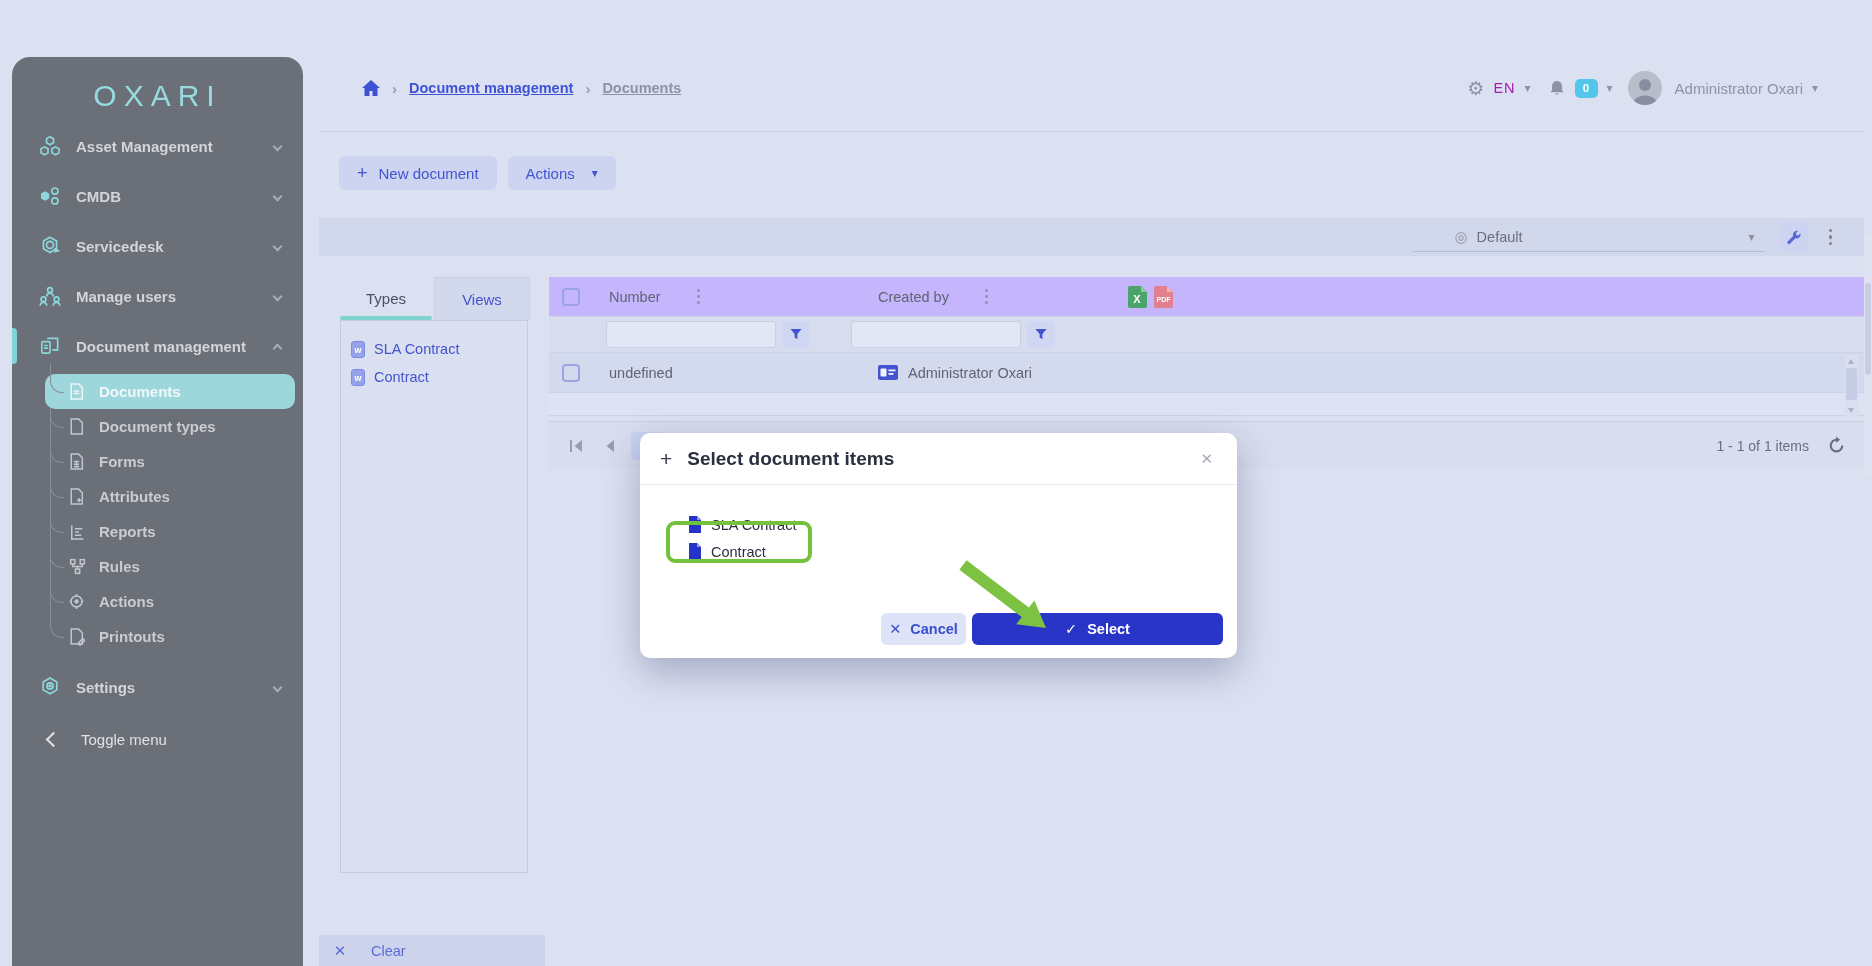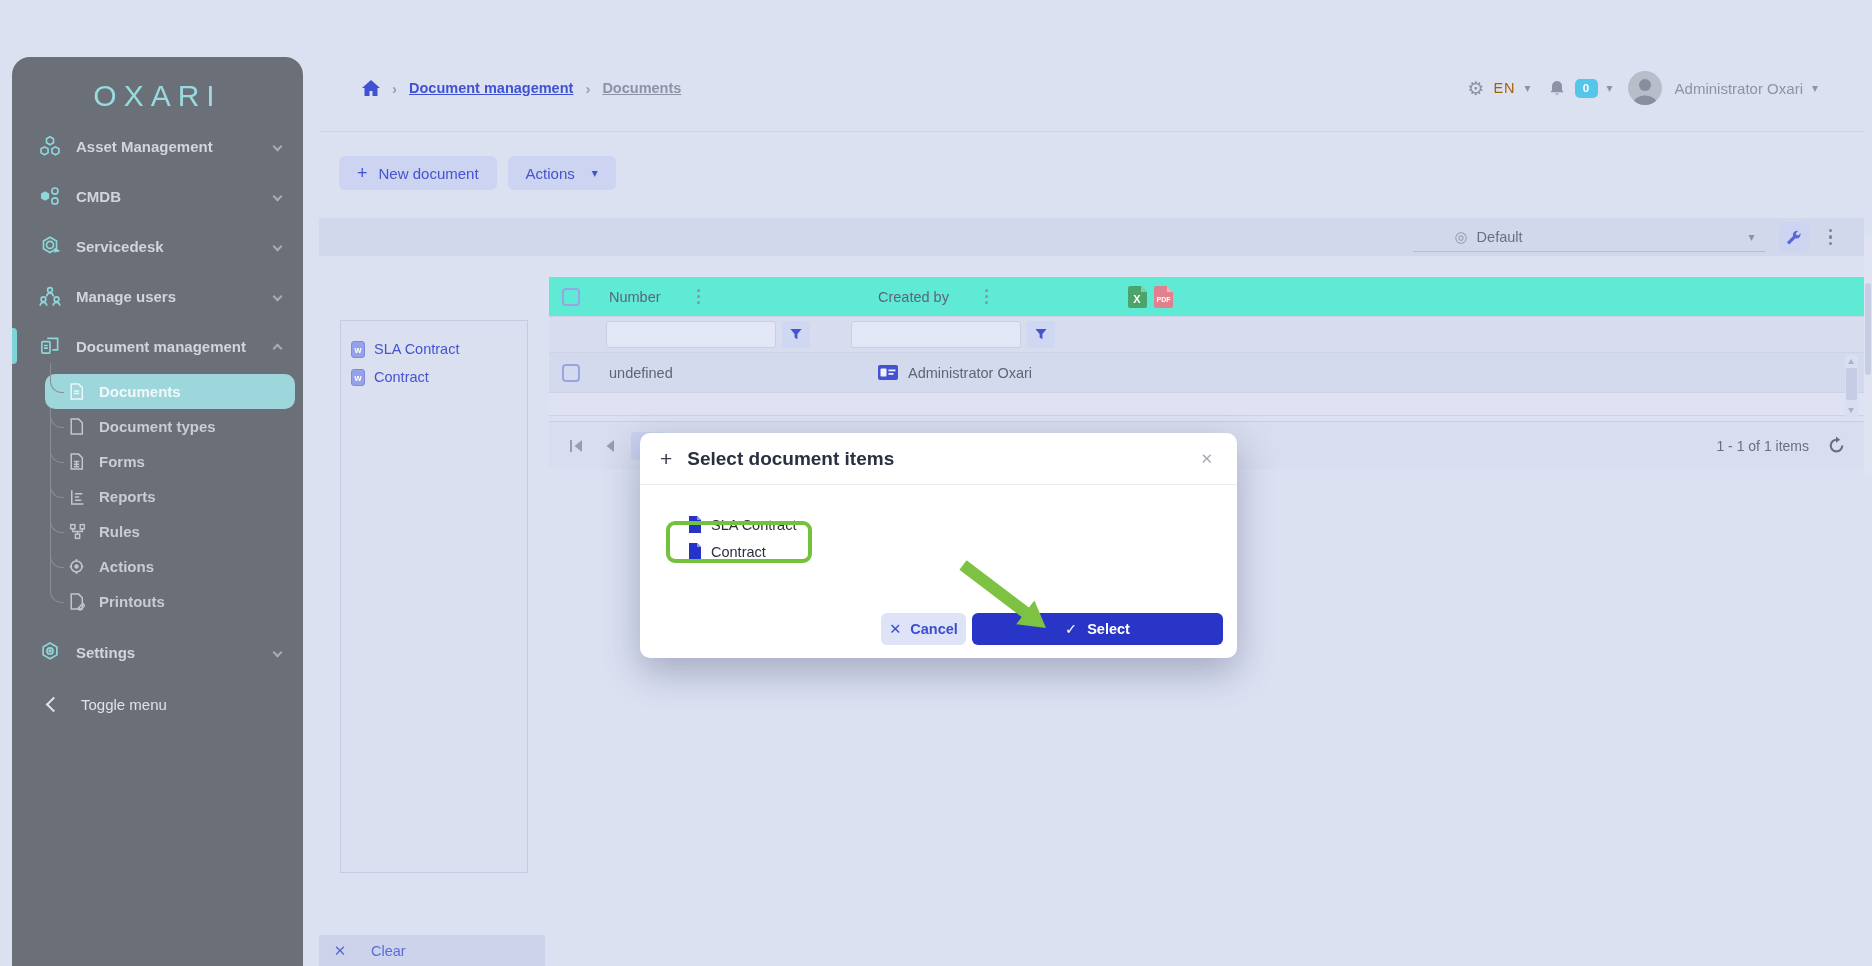--- a/index.html
+++ b/index.html
@@ -31,21 +31,21 @@
   .toggle-row .nlabel { font-size:15px; font-weight:400; color:#dfe2e7; }
 
   
   .topbar { position:absolute; left:319px; top:0; width:1545px; height:87px; display:flex; align-items:center; border-bottom:1px solid #cbd1e6; }
   .breadcrumb { display:flex; align-items:center; gap:12px; margin-left:43px; }
   .crumb-sep { color:#98a0b4; font-size:15px; font-weight:700; }
   .crumb-link { font-size:14.5px; font-weight:700; color:#4052d4; text-decoration:underline; cursor:pointer; }
   .crumb-link.current { color:#8d93a5; }
   .top-right { margin-left:auto; margin-right:46px; display:flex; align-items:center; gap:9px; }
   .gear-glyph { font-size:19px; color:#8d93a5; cursor:pointer; }
-  .lang { font-size:14.5px; color:#a16207; letter-spacing:1px; cursor:pointer; }
+  .lang { font-size:14.5px; color:#a21caf; letter-spacing:1px; cursor:pointer; }
   .caret { font-size:12px; color:#8d93a5; cursor:pointer; }
   .badge { min-width:23px; height:19px; background:#54c6e9; border-radius:5px; color:#fff; font-size:11.5px; font-weight:700; display:flex; align-items:center; justify-content:center; padding:0 4px; }
   .avatar { width:34px; height:34px; border-radius:50%; background:#b9bdc9; overflow:hidden; display:flex; align-items:flex-end; justify-content:center; margin-left:6px; cursor:pointer; }
   .username { font-size:15px; color:#8d93a5; margin-left:4px; }
 
   
   .toolbar-row { position:absolute; left:339px; top:111px; display:flex; gap:11px; }
   .btn-light { height:34px; border-radius:6px; background:#ccd4f1; color:#4453cf; font-size:15px; display:flex; align-items:center; padding:0 18px; gap:11px; cursor:pointer; }
   .btn-light .plus { font-size:18px; font-weight:400; }
   .btn-light .caret { color:#4453cf; margin-left:6px; }
@@ -69,21 +69,21 @@
   .treebox { position:absolute; left:340px; top:275px; width:188px; height:553px; background:#dbe0f1; border:1px solid #c5cbe0; padding:14px 10px; }
   .tree-item { height:28px; display:flex; align-items:center; gap:9px; cursor:pointer; }
   .tree-item .tlabel { font-size:14.5px; color:#4453cf; }
   .panel-footer { position:absolute; left:319px; top:890px; width:226px; }
   .pf-row { height:32px; background:#ccd3eb; display:flex; align-items:center; gap:24px; padding-left:14px; margin-bottom:2px; cursor:pointer; border-radius:2px; }
   .pf-row .pficon { color:#5b6cd6; font-size:15px; width:14px; text-align:center; }
   .pf-row .pflabel { color:#5b6cd6; font-size:14.5px; }
 
   
   .grid { position:absolute; left:549px; top:232px; width:1315px; height:192px; background:#dce1f2; }
-  .g-header { height:40px; background:#5eead4; display:flex; align-items:center; border-bottom:1px solid #cdd3e6; }
+  .g-header { height:40px; background:#c4b5fd; display:flex; align-items:center; border-bottom:1px solid #cdd3e6; }
   .cb { width:18px; height:18px; border:2px solid #9aa4e2; border-radius:4px; margin-left:13px; cursor:pointer; flex:none; }
   .col { width:240px; margin-left:29px; display:flex; align-items:center; gap:16px; }
   .col .hlabel { font-size:14.5px; color:#5f6574; }
   .export { display:flex; gap:7px; margin-left:10px; }
   .g-filter { height:36px; background:#d7dcee; display:flex; align-items:center; border-bottom:1px solid #cdd3e6; }
   .f-input { width:170px; height:27px; background:#e3e7f5; border:1px solid #c9cfde; border-radius:3px; outline:none; padding:0 8px; font-size:13px; color:#4a5160; }
   .f-input.one { margin-left:57px; }
   .f-input.two { margin-left:41px; }
   .funnel-btn { width:28px; height:27px; background:#cfd7f3; border-radius:4px; display:flex; align-items:center; justify-content:center; margin-left:6px; cursor:pointer; }
   .g-row { height:40px; background:#d4daee; border-bottom:1px solid #cdd3e6; display:flex; align-items:center; }
@@ -201,20 +201,27 @@
       </div>
       <div class="sub-item">
         <svg class="sico" width="17" height="19" viewBox="0 0 16 18" fill="none" stroke-width="1.4">
             <path d="M3 2h7l3.5 3.5V16H3z"></path>
             <path d="M5.5 9h5M5.5 11.5h5M5.5 14h5M8 9v5"></path>
           </svg>
         <span class="slabel">Forms</span>
       </div>
       <div class="sub-item">
         <svg class="sico" width="17" height="19" viewBox="0 0 16 18" fill="none" stroke-width="1.4">
+            <path d="M3 2h7l3.5 3.5V16H3z"></path>
+            <path d="M10.5 10.5v4M8.5 12.5h4"></path>
+          </svg>
+        <span class="slabel">Attributes</span>
+      </div>
+      <div class="sub-item">
+        <svg class="sico" width="17" height="19" viewBox="0 0 16 18" fill="none" stroke-width="1.4">
             <path d="M3.5 3v13h11"></path>
             <path d="M6.5 6.5h7M6.5 9.5h4M6.5 12.5h6"></path>
           </svg>
         <span class="slabel">Reports</span>
       </div>
       <div class="sub-item">
         <svg class="sico" width="17" height="19" viewBox="0 0 16 18" fill="none" stroke-width="1.4">
             <rect x="2.5" y="2.5" width="4" height="4"></rect>
             <rect x="11.5" y="2.5" width="4" height="4"></rect>
             <rect x="7" y="11.5" width="4" height="4"></rect>
@@ -309,20 +316,24 @@
           <path d="M12.5 1.8a4.2 4.2 0 0 0-3.9 5.6L2 14l2.4 2.4 6.7-6.6a4.2 4.2 0 0 0 5.3-5.3l-2.4 2.4-2-.5-.5-2 2.4-2.4a4.2 4.2 0 0 0-1.4-.2z" fill="#5868d8"></path>
         </svg>
     </div>
     <div class="kebab">
         <i></i>
         <i></i>
         <i></i>
       </div>
   </div>
 
+  <div class="panel-tabs">
+    <div class="tab tab-types">Types</div>
+    <div class="tab tab-views">Views</div>
+  </div>
   <div class="treebox">
     <div class="tree-item">
       <svg width="14" height="17" viewBox="0 0 14 17">
           <rect x="0.5" y="0.5" width="13" height="16" rx="2.5" fill="#95a1e8" stroke="#7e8ce0"></rect>
           <text x="7" y="12" font-size="9" font-weight="bold" fill="#ffffff" text-anchor="middle">w</text>
         </svg>
       <span class="tlabel">SLA Contract</span>
     </div>
     <div class="tree-item">
       <svg width="14" height="17" viewBox="0 0 14 17">

